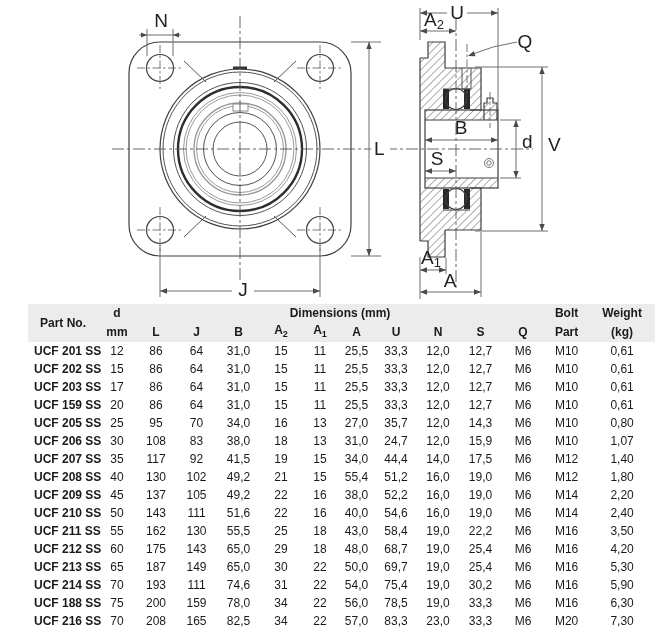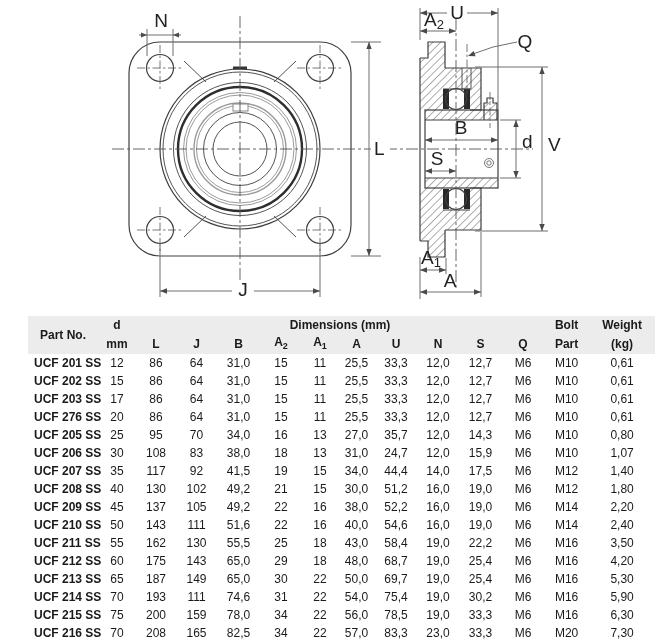--- a/index.html
+++ b/index.html
@@ -13,21 +13,21 @@
   .sub{font-size:13px;}
   .ol{stroke:#3f3f3f;stroke-width:1.2;fill:none;}
   .thin{stroke:#3f3f3f;stroke-width:0.9;fill:none;}
   .gray{stroke:#9a9a9a;fill:none;}
   .dim{stroke:#6f6f6f;stroke-width:1;fill:none;}
   .cl{stroke:#555;stroke-width:0.9;fill:none;stroke-dasharray:12 3 3 3;}
   .cls{stroke:#555;stroke-width:0.8;fill:none;stroke-dasharray:8 2.5 2.5 2.5;}
   .arr{fill:#4a4a4a;stroke:none;}
 
   #spec-table{
-    position:absolute;left:28px;top:316px;width:627px;
+    position:absolute;left:28px;top:304px;width:627px;
     border-collapse:collapse;table-layout:fixed;
     font-size:12px;line-height:13px;
   }
   #spec-table th{
     background:#ececec;font-weight:bold;text-align:center;
     padding:0;height:19px;vertical-align:middle;
   }
   #spec-table td{
     padding:0;height:18px;text-align:center;vertical-align:middle;
     font-weight:normal;white-space:nowrap;
@@ -311,21 +311,21 @@
         <td>11</td>
         <td>25,5</td>
         <td>33,3</td>
         <td>12,0</td>
         <td>12,7</td>
         <td>M6</td>
         <td>M10</td>
         <td>0,61</td>
       </tr>
       <tr>
-        <td class="part">UCF 276 SS</td>
+        <td class="part">UCF 159 SS</td>
         <td>20</td>
         <td>86</td>
         <td>64</td>
         <td>31,0</td>
         <td>15</td>
         <td>11</td>
         <td>25,5</td>
         <td>33,3</td>
         <td>12,0</td>
         <td>12,7</td>
@@ -382,21 +382,21 @@
         <td>1,40</td>
       </tr>
       <tr>
         <td class="part">UCF 208 SS</td>
         <td>40</td>
         <td>130</td>
         <td>102</td>
         <td>49,2</td>
         <td>21</td>
         <td>15</td>
-        <td>30,0</td>
+        <td>55,4</td>
         <td>51,2</td>
         <td>16,0</td>
         <td>19,0</td>
         <td>M6</td>
         <td>M12</td>
         <td>1,80</td>
       </tr>
       <tr>
         <td class="part">UCF 209 SS</td>
         <td>45</td>
@@ -487,21 +487,21 @@
         <td>22</td>
         <td>54,0</td>
         <td>75,4</td>
         <td>19,0</td>
         <td>30,2</td>
         <td>M6</td>
         <td>M16</td>
         <td>5,90</td>
       </tr>
       <tr>
-        <td class="part">UCF 215 SS</td>
+        <td class="part">UCF 188 SS</td>
         <td>75</td>
         <td>200</td>
         <td>159</td>
         <td>78,0</td>
         <td>34</td>
         <td>22</td>
         <td>56,0</td>
         <td>78,5</td>
         <td>19,0</td>
         <td>33,3</td>

